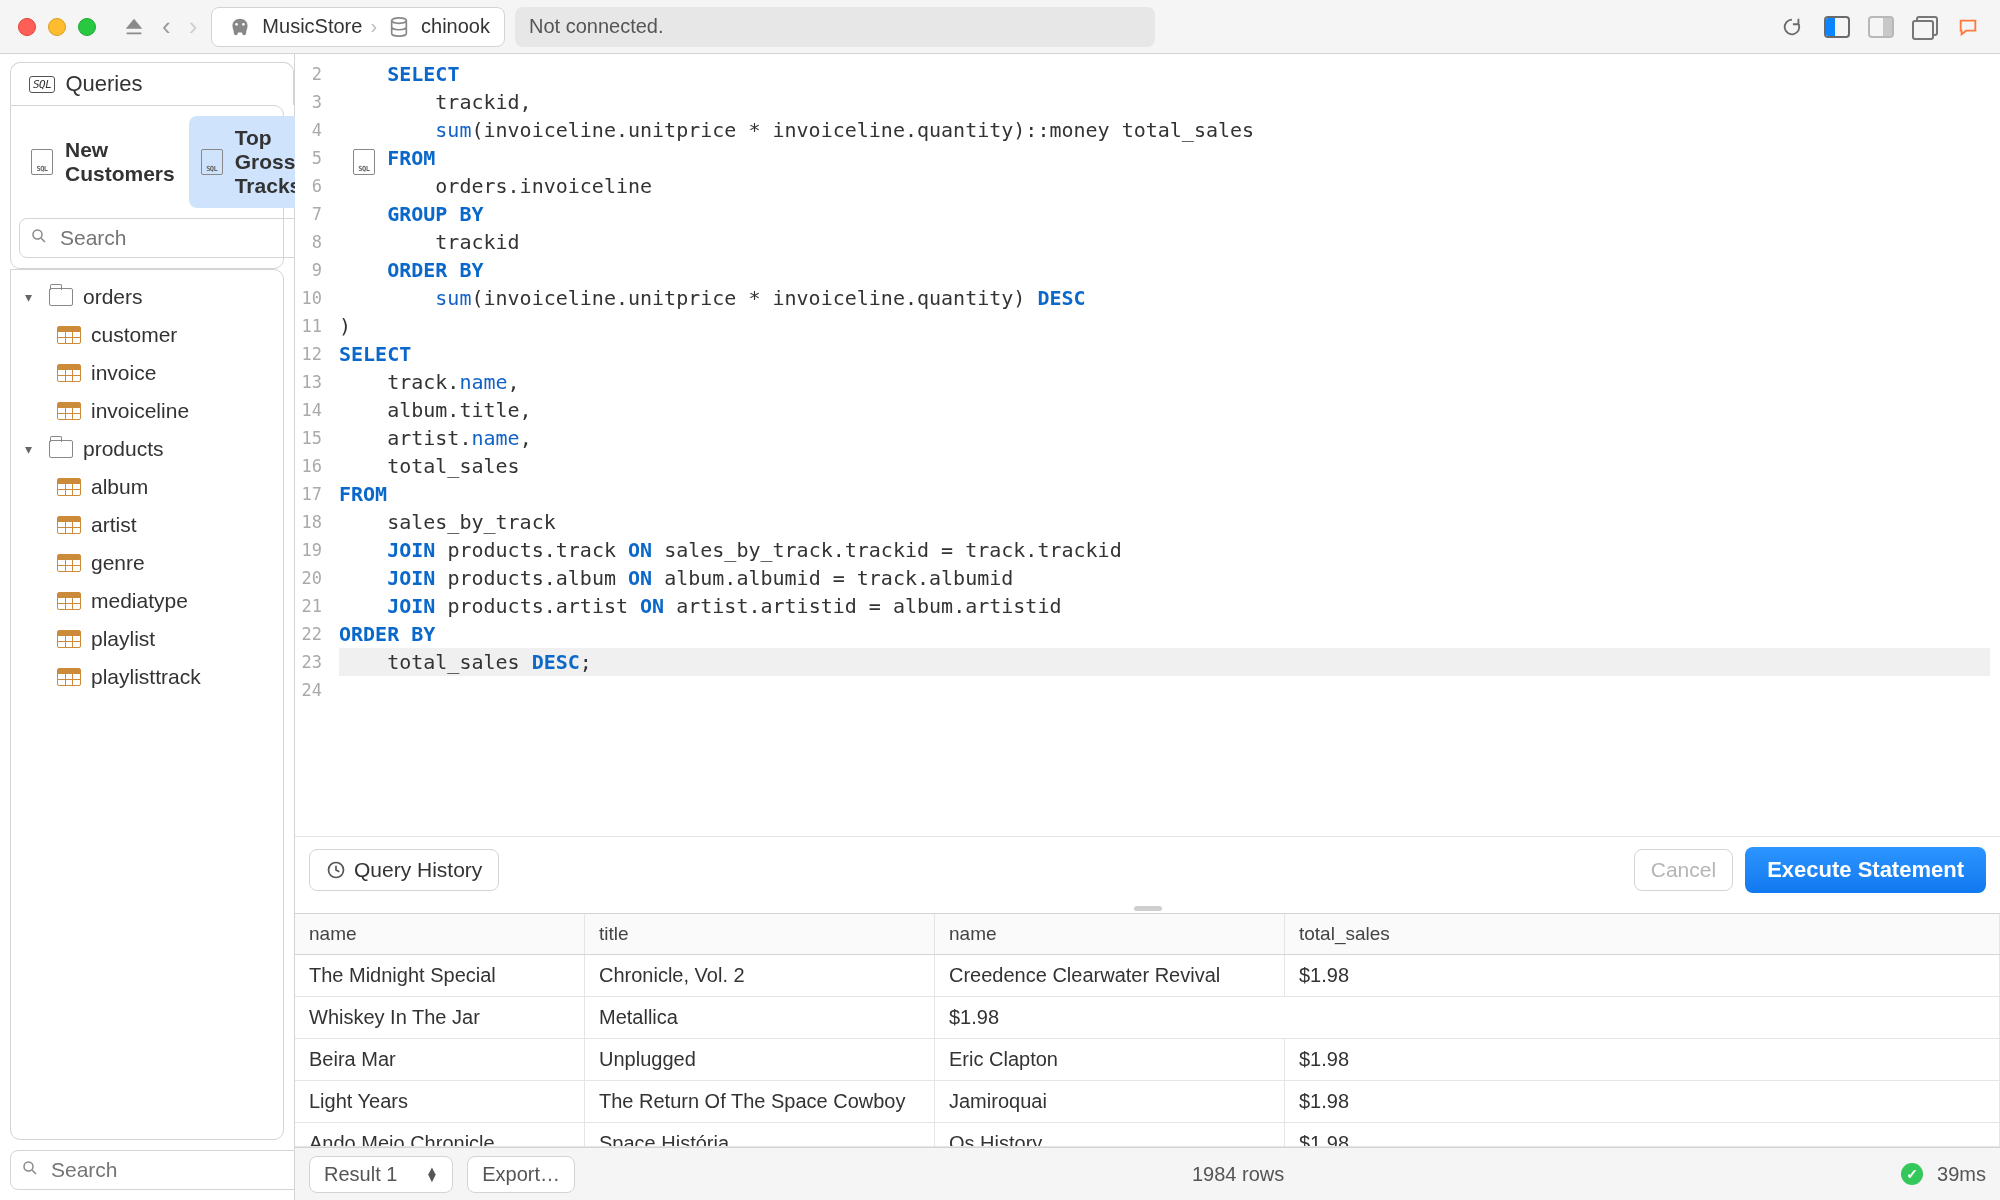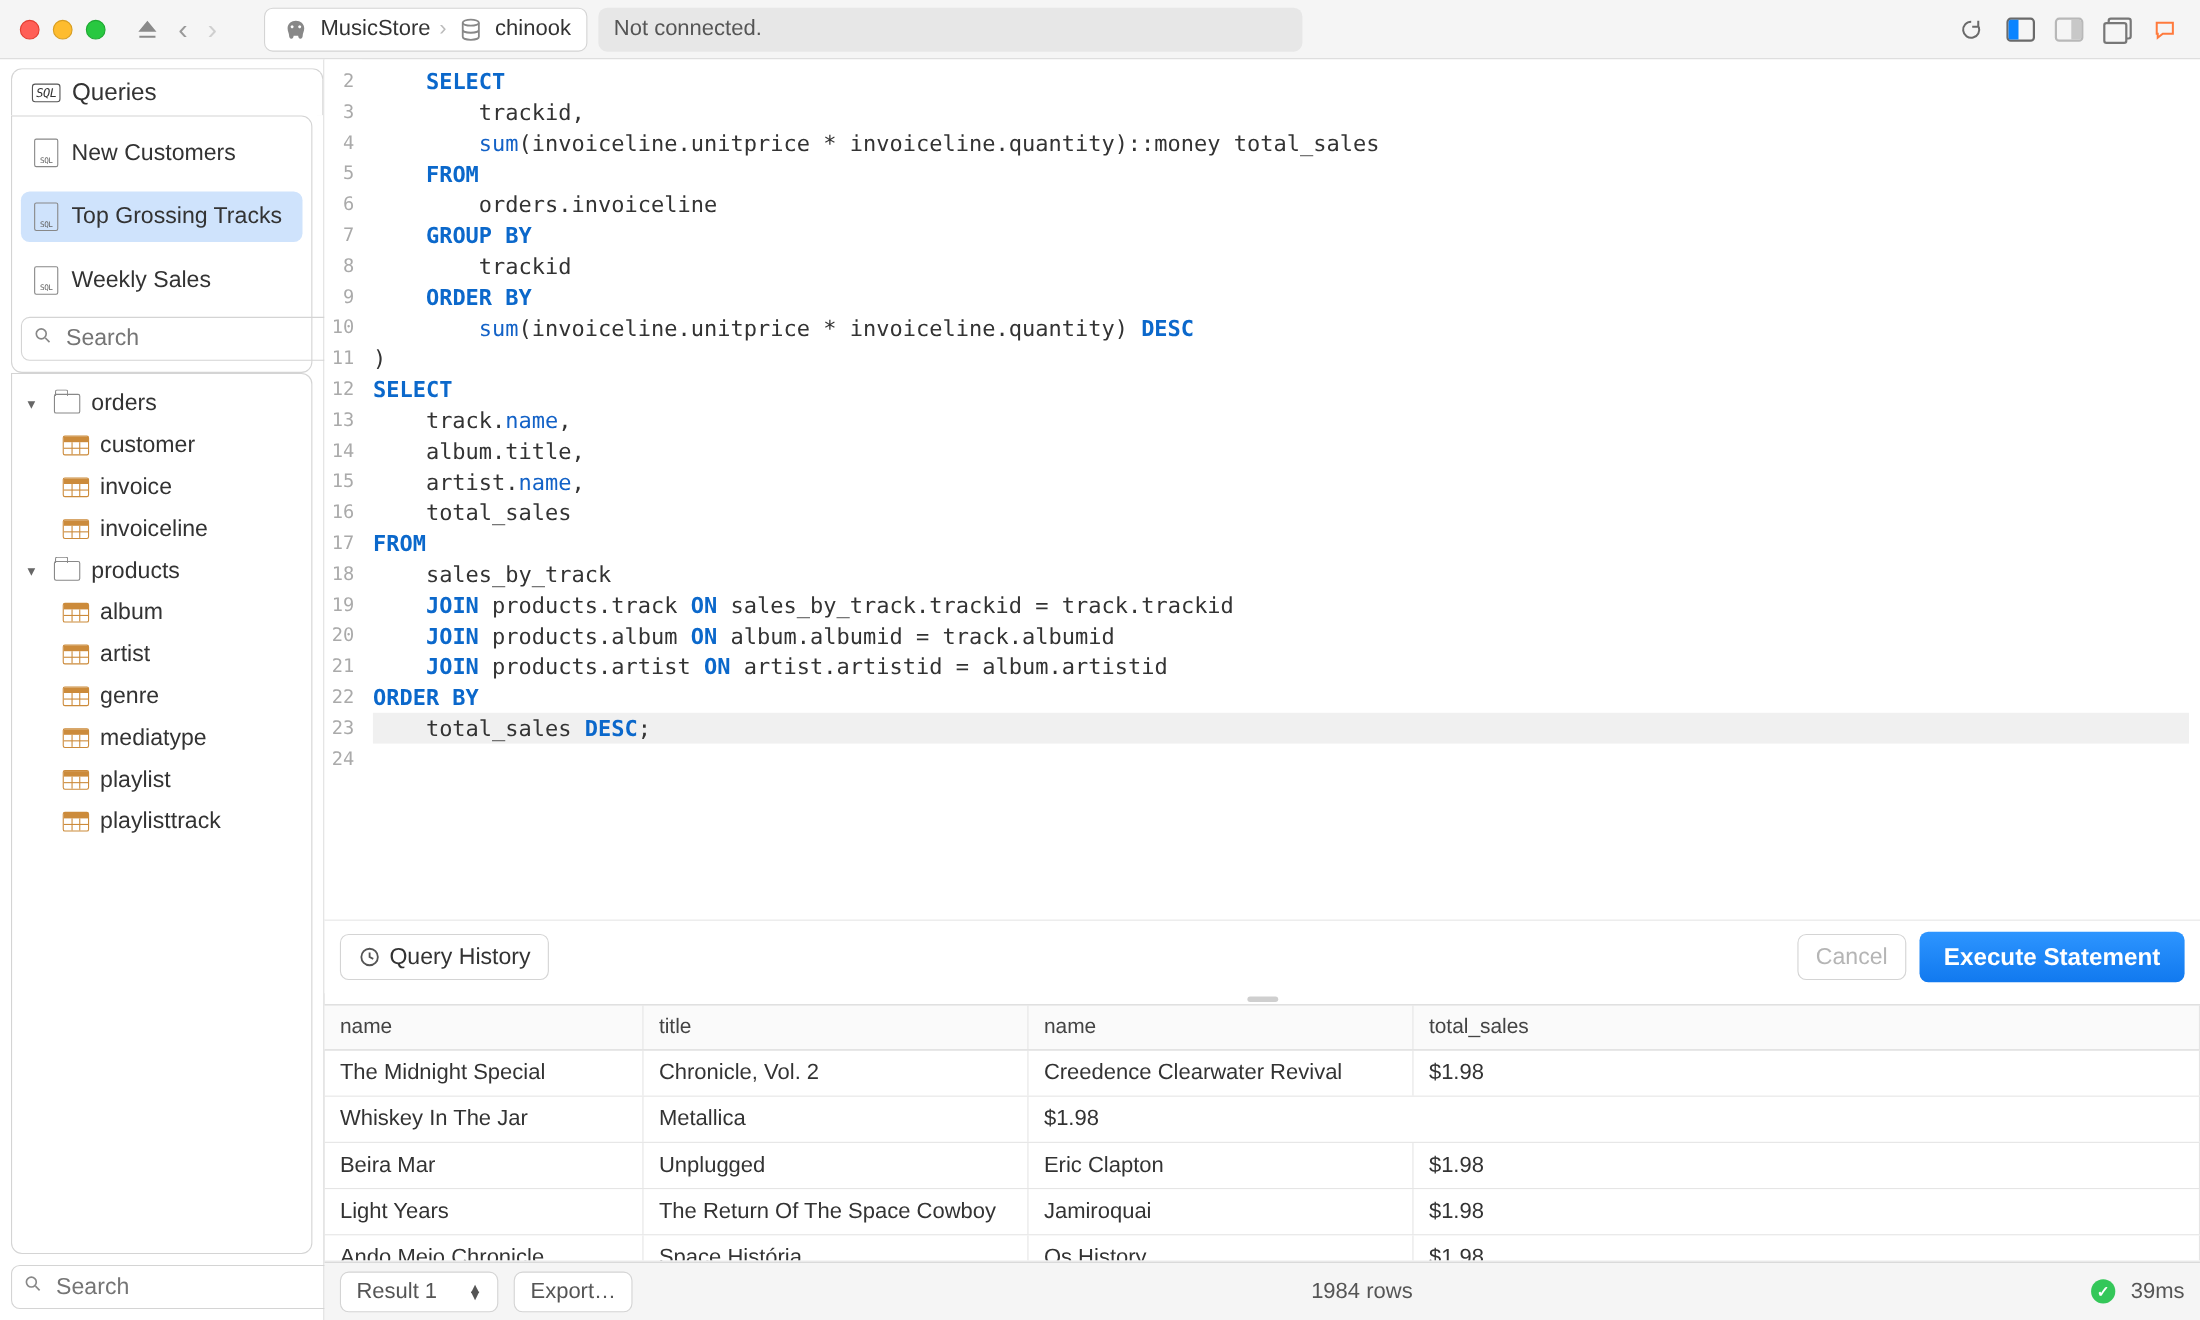--- a/index.html
+++ b/index.html
@@ -21,21 +21,21 @@
 
 .topbar { height:54px; display:flex; align-items:center; gap:10px; padding:0 18px; background:var(--bg-gray); border-bottom:1px solid var(--border); }
 .traffic { display:flex; gap:12px; margin-right:14px; }
 .dot { width:18px; height:18px; border-radius:50%; }
 .dot.red { background:#ff5f57; border:1px solid #e33e32; }
 .dot.yellow { background:#febc2e; border:1px solid #d89e22; }
 .dot.green { background:#28c840; border:1px solid #1ea932; }
 .tb-icon { width:28px; height:28px; display:flex; align-items:center; justify-content:center; color:#7a7a7a; }
 .tb-icon svg { width:22px; height:22px; }
 .nav-arrow { color:#9a9a9a; font-size:26px; padding:0 4px; }
-.breadcrumb-pill { display:flex; align-items:center; gap:8px; background:#fff; border:1px solid var(--border); border-radius:8px; padding:4px 14px; height:40px;margin-left:29px; }
+.breadcrumb-pill { display:flex; align-items:center; gap:8px; background:#fff; border:1px solid var(--border); border-radius:8px; padding:4px 14px; height:40px; }
 .breadcrumb-pill .sep { color:#bbb; }
 .elephant-path { fill:#888; }
 .db-icon-path { stroke:#888; fill:none; stroke-width:1.8; }
 .status-pill { flex:0 0 auto; width:640px; height:40px; background:#e7e7e7; border-radius:8px; display:flex; align-items:center; padding:0 14px; color:#555; }
 .tb-right { margin-left:auto; display:flex; align-items:center; gap:18px; }
 .panel-toggle { width:26px; height:22px; border:2px solid #6a6a6a; border-radius:4px; position:relative; }
 .panel-toggle.left::before { content:""; position:absolute; left:0; top:0; bottom:0; width:9px; background:#0a84ff; border-radius:2px 0 0 2px; }
 .panel-toggle.right::before { content:""; position:absolute; right:0; top:0; bottom:0; width:9px; background:#c8c8c8; border-radius:0 2px 2px 0; }
 .panel-toggle.right { border-color:#b8b8b8; }
 .windows-icon { width:24px; height:22px; position:relative; }
@@ -46,21 +46,21 @@
 
 
 .body { display:flex; height:calc(1200px - 54px); }
 .sidebar { width:295px; border-right:1px solid var(--border); display:flex; flex-direction:column; background:#fff; }
 .content { flex:1; display:flex; flex-direction:column; min-width:0; }
 
 
 .panel-tab { display:inline-flex; align-items:center; gap:10px; padding:8px 18px; margin:8px 0 0 10px; background:#fff; border:1px solid var(--border); border-bottom:none; border-radius:10px 10px 0 0; font-size:22px; }
 .panel-tab .sql-badge { font-size:11px; border:1.5px solid #555; border-radius:3px; padding:1px 3px; font-family:monospace; letter-spacing:-0.5px;font-style:italic; }
 .panel-box { margin:0 10px; border:1px solid var(--border); border-radius:0 10px 10px 10px; background:#fff; padding:10px 8px; }
-.query-list { display:flex; flex-direction:column; gap:12px; margin-bottom:10px; }
+.query-list { display:flex; flex-direction:row; gap:2px; margin-bottom:10px;font-weight:bold; }
 .query-item { display:flex; align-items:center; gap:12px; padding:10px 12px; border-radius:8px; font-size:21px; }
 .query-item.selected { background:var(--selection); }
 .file-icon { width:22px; height:26px; border:1.5px solid #888; border-radius:2px; position:relative; flex-shrink:0; }
 .file-icon::after { content:"SQL"; position:absolute; bottom:1px; left:1px; right:1px; font-size:7px; font-family:monospace; text-align:center; color:#666; letter-spacing:-0.5px; }
 .search-row { display:flex; align-items:center; gap:10px; border:1px solid var(--border); border-radius:8px; padding:6px 10px; }
 .search-row input { border:none; outline:none; flex:1; font-size:21px; background:transparent; }
 .search-row .mag { color:#888; }
 .plus-btn { margin-left:6px; font-size:28px; color:#555; }
 
 

